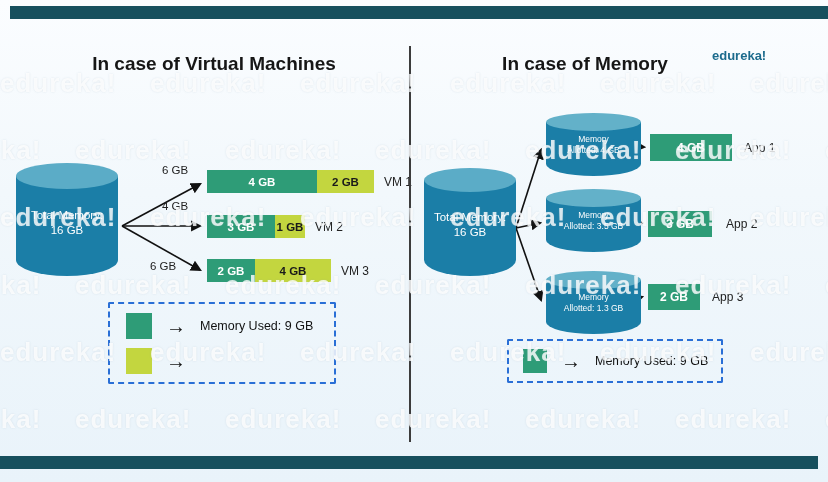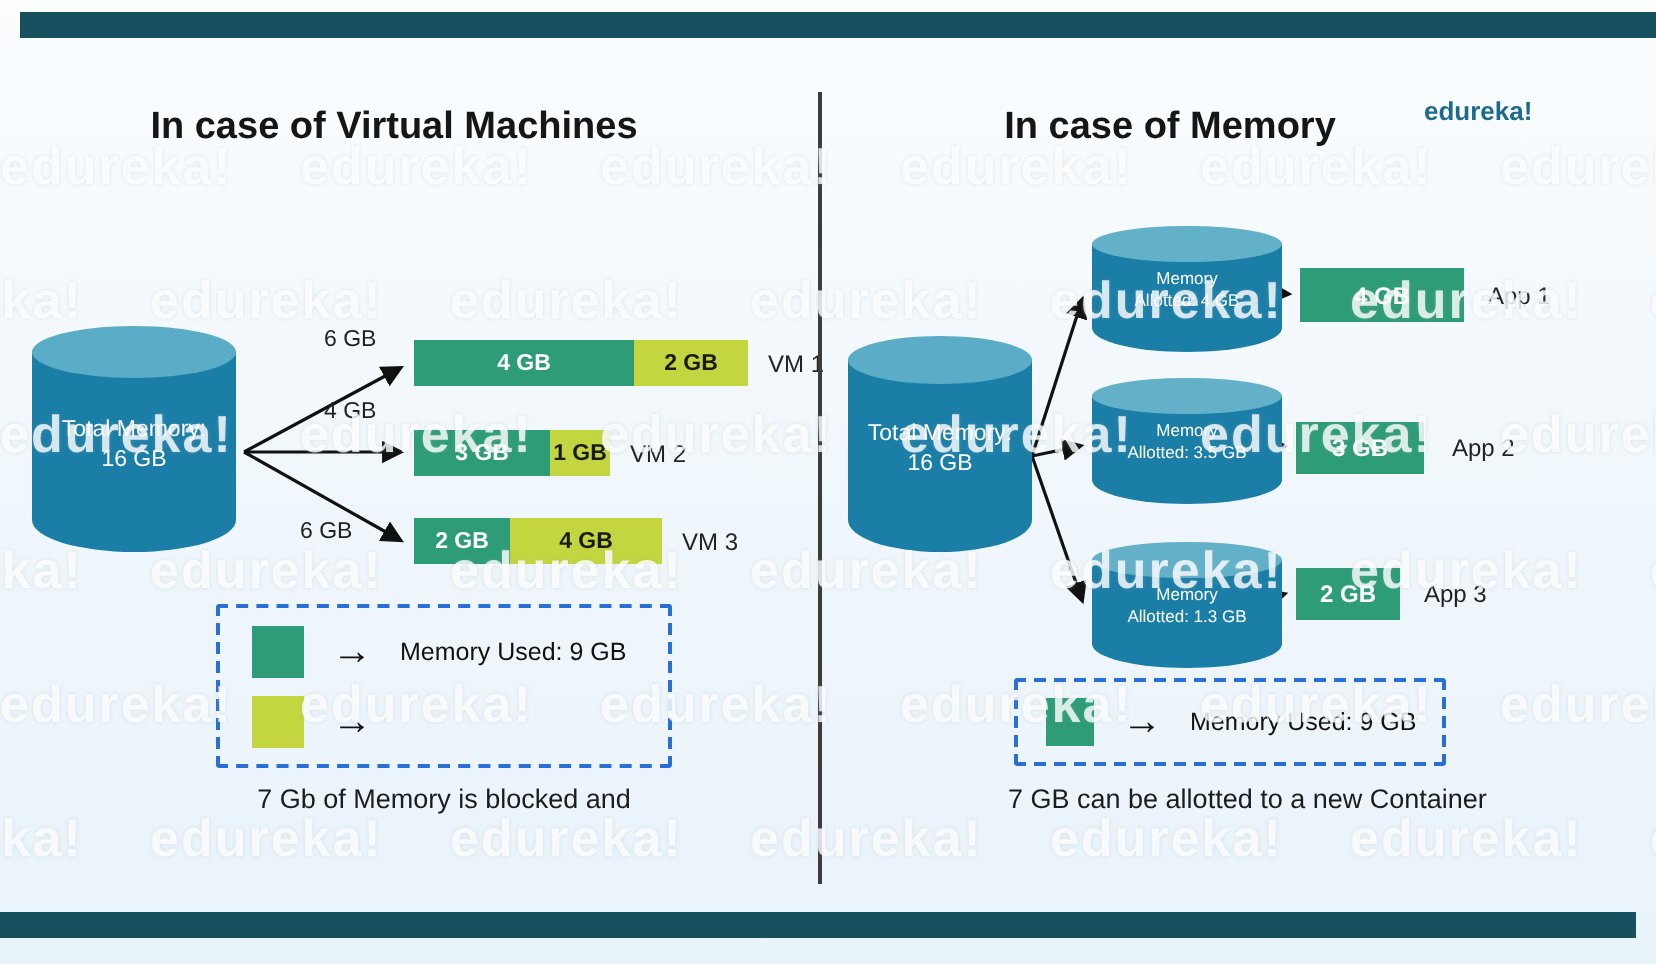--- a/index.html
+++ b/index.html
@@ -11,21 +11,21 @@
   .bar-top{position:absolute;left:10px;top:6px;width:818px;height:13px;background:#17505e;z-index:4;}
   .bar-bottom{position:absolute;left:0;top:456px;width:818px;height:13px;background:#17505e;z-index:4;}
 
   
   #wm{position:absolute;inset:0;z-index:3;pointer-events:none;overflow:hidden;}
   #wm span{position:absolute;font-weight:bold;font-size:26px;letter-spacing:1px;
            color:rgba(255,255,255,0.8);text-shadow:0 0 2px rgba(150,172,188,0.28);white-space:nowrap;}
 
   
   .title{position:absolute;font-size:19px;font-weight:bold;color:#161616;text-align:center;z-index:2;}
-  .title-left{left:12px;top:53px;width:370px;}
+  .title-left{left:29px;top:53px;width:370px;}
   .title-right{left:432px;top:53px;width:306px;}
   .logo{position:absolute;left:712px;top:48px;font-size:13px;font-weight:bold;color:#1c6b8d;z-index:2;}
 
   .divider{position:absolute;left:409px;top:46px;width:2px;height:396px;background:#3c3c3c;z-index:2;}
 
   
   .cyl{position:absolute;z-index:2;}
   .cyl .body{position:absolute;left:0;right:0;top:0;bottom:0;background:#1b7ea7;
              border-radius:0 0 50% 50% / 0 0 16px 16px;}
   .cyl .top{position:absolute;left:0;right:0;border-radius:50%;background:#5bacc7;}
@@ -136,21 +136,20 @@
       <div class="larrow">→</div>
       <div class="ltext">Memory Used: 9 GB</div>
     </div>
     <div class="lrow">
       <div class="swatch swatch-wasted"></div>
       <div class="larrow">→</div>
     </div>
   </div>
 
   <div class="caption caption-left">
-    <div>7 Gb of Memory is blocked and</div>
   </div>
 
   <div class="divider"></div>
 
   <div class="title title-right">In case of Memory</div>
   <div class="logo">edureka!</div>
 
   <div class="cyl cyl-big-r" style="left:424px;top:180px;">
     <div class="body"></div>
     <div class="top"></div>
@@ -195,21 +194,20 @@
 
   <div class="legend" style="left:507px;top:339px;width:216px;height:44px;">
     <div class="lrow" style="padding-left:14px;">
       <div class="swatch swatch-used" style="width:24px;height:24px;"></div>
       <div class="larrow">→</div>
       <div class="ltext">Memory Used: 9 GB</div>
     </div>
   </div>
 
   <div class="caption caption-right">
-    <div>7 GB can be allotted to a new Container</div>
   </div>
 
   <div id="wm">
       <span style="left: 0px; top: 68px;">edureka!</span>
       <span style="left: 150px; top: 68px;">edureka!</span>
       <span style="left: 300px; top: 68px;">edureka!</span>
       <span style="left: 450px; top: 68px;">edureka!</span>
       <span style="left: 600px; top: 68px;">edureka!</span>
       <span style="left: 750px; top: 68px;">edureka!</span>
       <span style="left: -75px; top: 135px;">edureka!</span>

